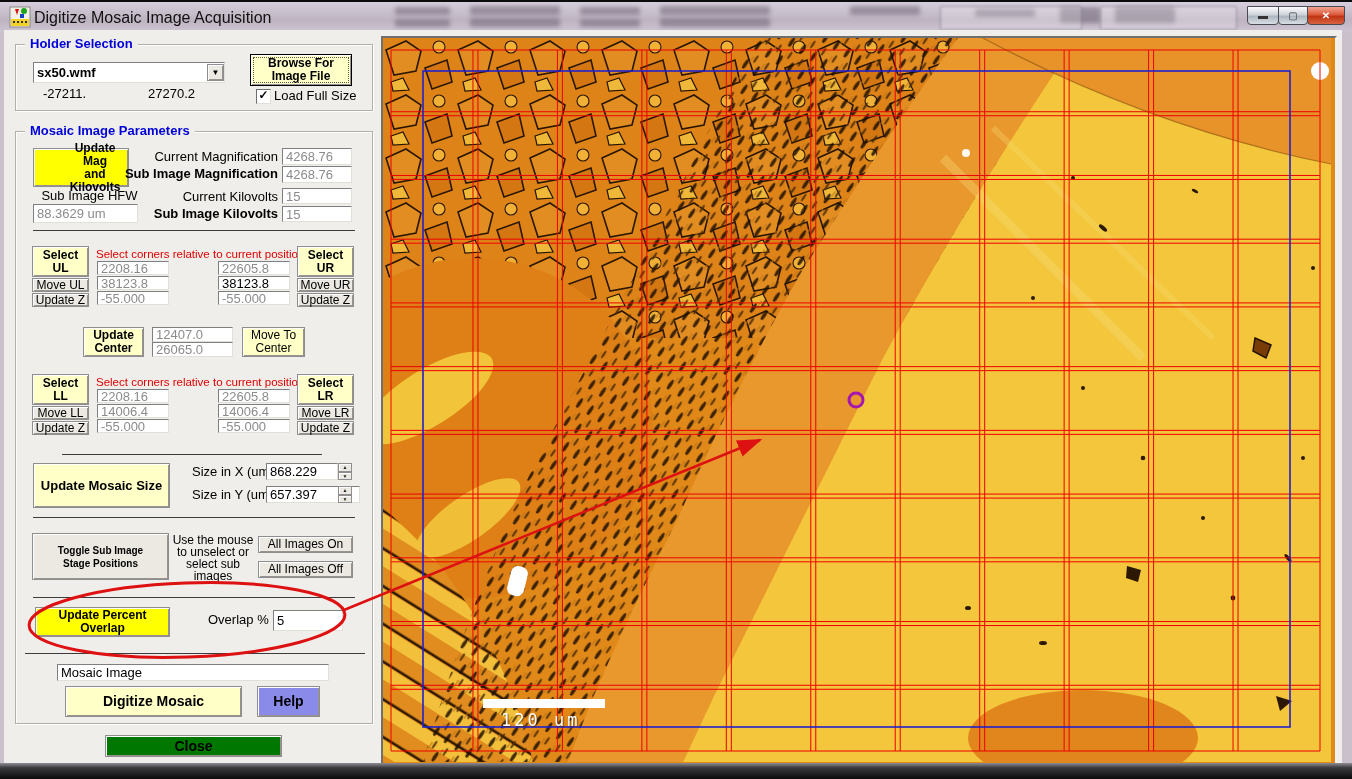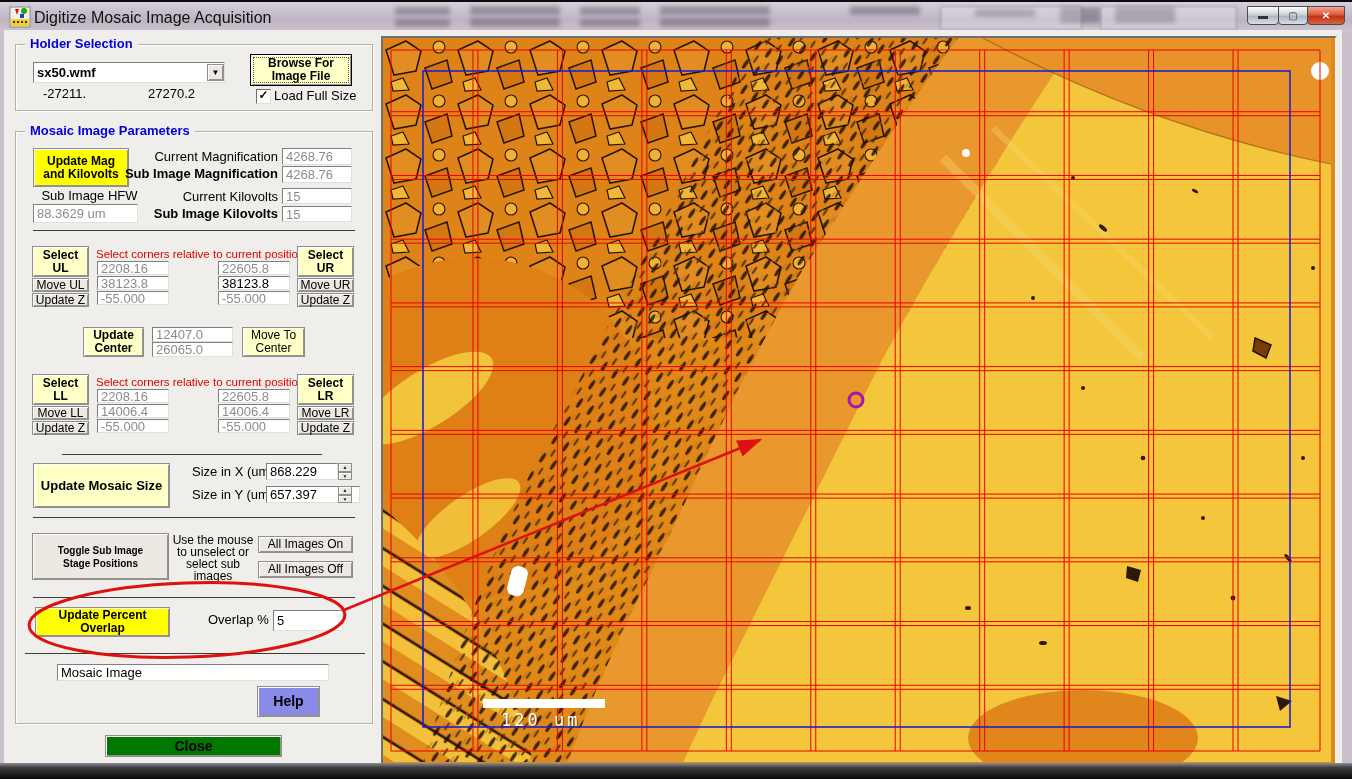--- a/index.html
+++ b/index.html
@@ -109,21 +109,21 @@
     <div>Browse For</div>
     <div>Image File</div>
   </div>
   <div class="chk" style="left:256px;top:89px;">✓</div>
   <div class="lbl" style="left:274px;top:89px;">Load Full Size</div>
 
   <div class="grp" style="left:15px;top:131px;width:356px;height:591px;">
     <div class="grp-title">Mosaic Image Parameters</div>
   </div>
 
-  <div class="btn3d yellow bold" style="left:33px;top:148px;width:96px;height:39px;">
+  <div class="btn3d yellow bold" style="left:33px;top:148px;width:96px;height:39px;padding-left:28px;">
     <div>Update Mag</div>
     <div>and Kilovolts</div>
   </div>
   <div class="lbl" style="left:150px;top:150px;width:128px;text-align:right;">Current Magnification</div>
   <div class="field gray" style="left:282px;top:148px;width:70px;height:17px;">4268.76</div>
   <div class="lbl bold" style="left:110px;top:167px;width:168px;text-align:right;">Sub Image Magnification</div>
   <div class="field gray" style="left:282px;top:166px;width:70px;height:17px;">4268.76</div>
   <div class="lbl" style="left:41px;top:189px;width:97px;text-align:center;">Sub Image HFW</div>
   <div class="field gray" style="left:33px;top:204px;width:105px;height:19px;">88.3629 um</div>
   <div class="lbl" style="left:170px;top:190px;width:108px;text-align:right;">Current Kilovolts</div>
@@ -215,20 +215,21 @@
   <div class="btn3d yellow bold" style="left:35px;top:607px;width:135px;height:30px;">
     <div>Update Percent</div>
     <div>Overlap</div>
   </div>
   <div class="lbl" style="left:208px;top:613px;">Overlap %</div>
   <div class="field" style="left:273px;top:610px;width:70px;height:21px;">5</div>
 
   <div class="sep" style="left:25px;top:653px;width:340px;"></div>
 
   <div class="field" style="left:57px;top:664px;width:272px;height:17px;">Mosaic Image</div>
+  <div class="btn3d pale bold" style="left:65px;top:686px;width:177px;height:31px;font-size:14px;">Digitize Mosaic</div>
   <div class="btn3d bold" style="left:257px;top:686px;width:63px;height:31px;background:#8A8AE8;font-size:14px;">Help</div>
 
   <div class="btn3d bold" style="left:105px;top:735px;width:177px;height:22px;background:#007800;font-size:14px;">Close</div>
 
   <div id="imgframe">
     <div class="inner">
 
       <svg id="micro" viewBox="0 0 948 724" preserveAspectRatio="none">
         <defs>
           <pattern id="fol" width="22" height="13" patternUnits="userSpaceOnUse" patternTransform="rotate(-56)">

